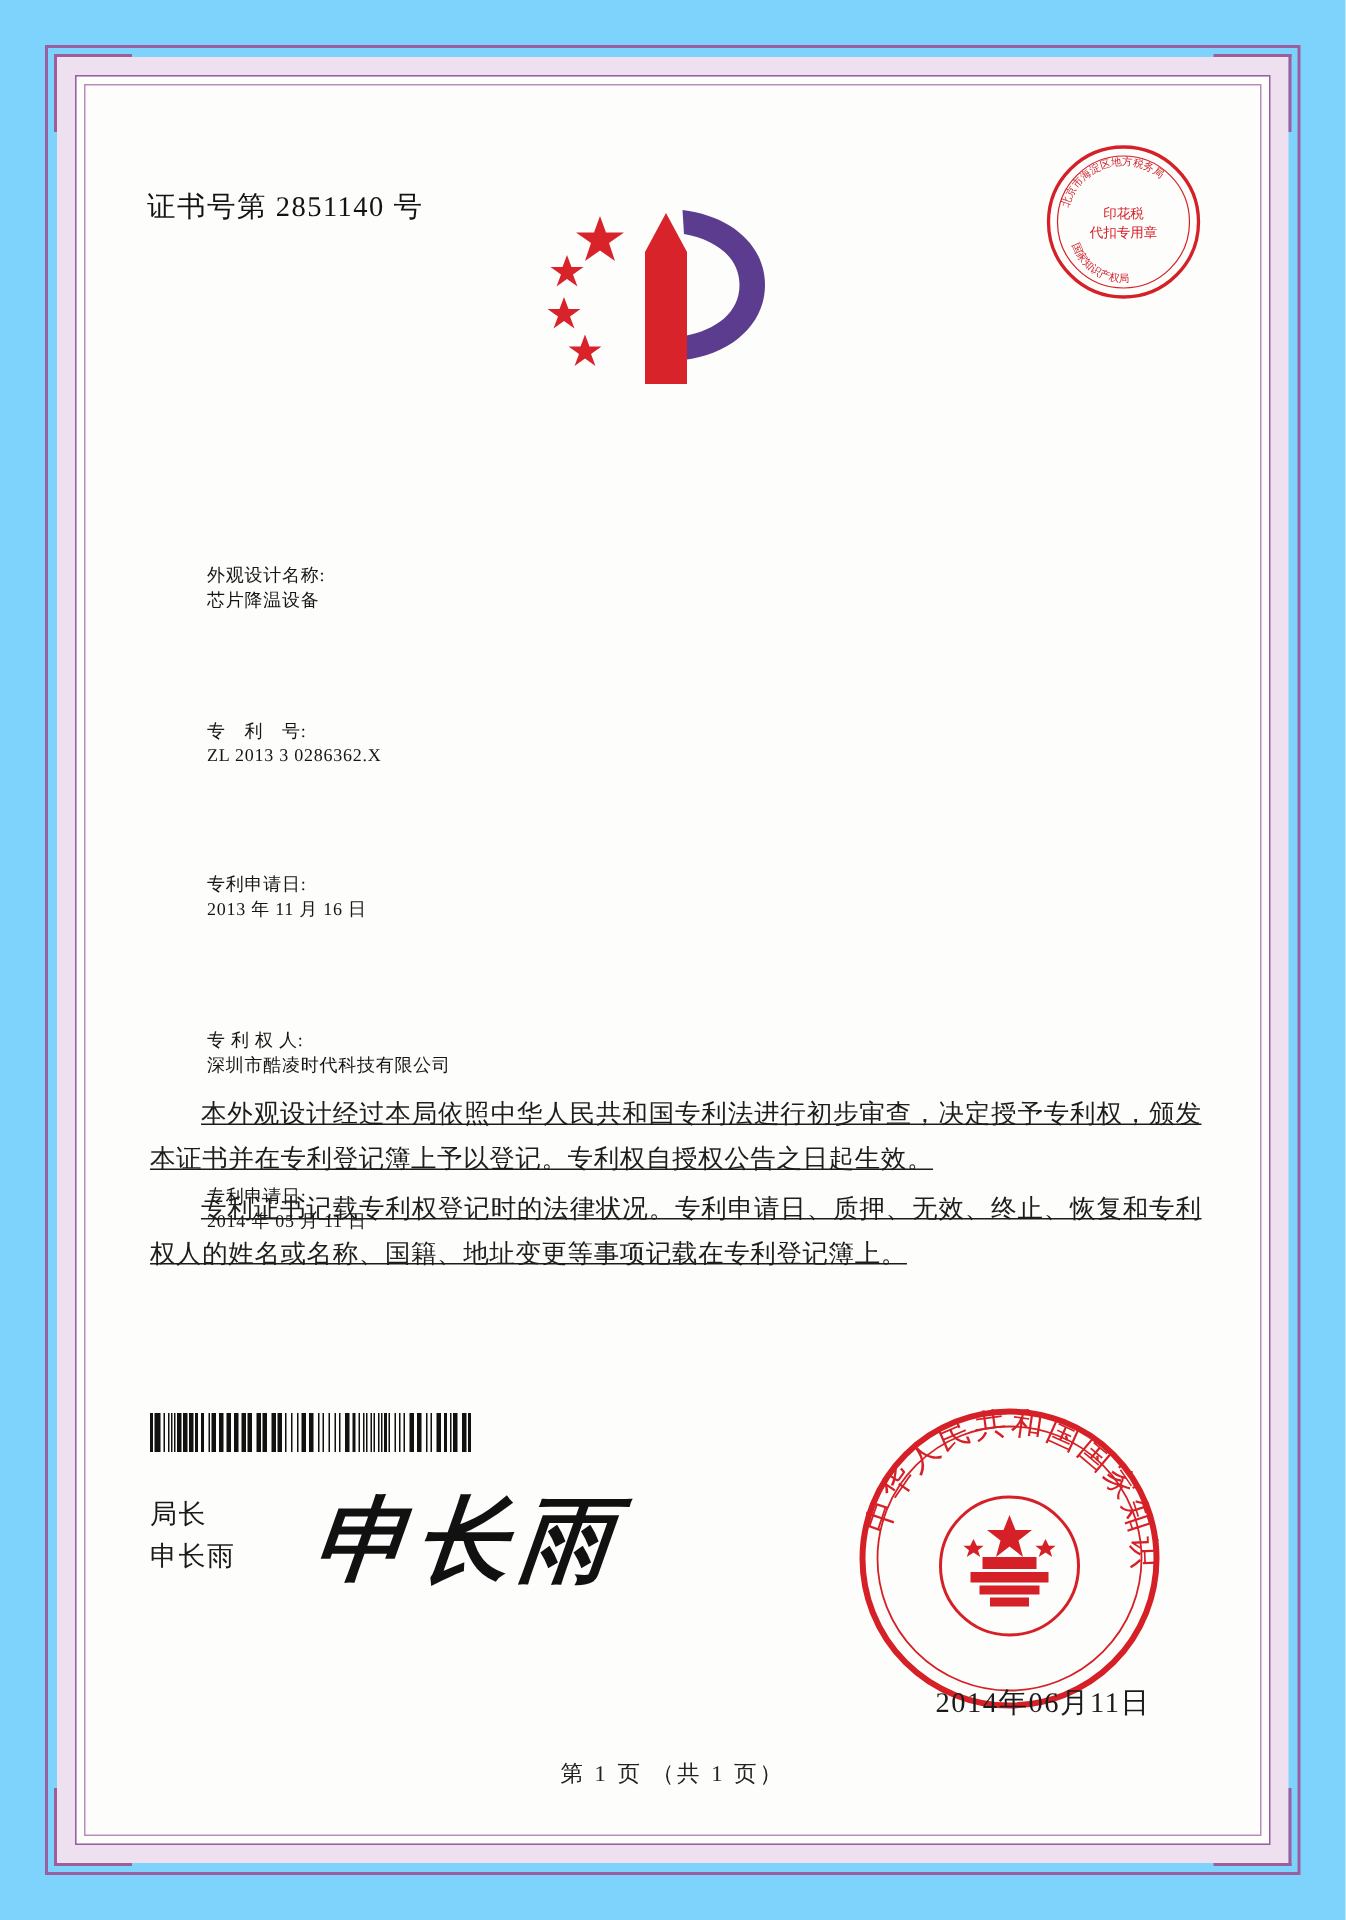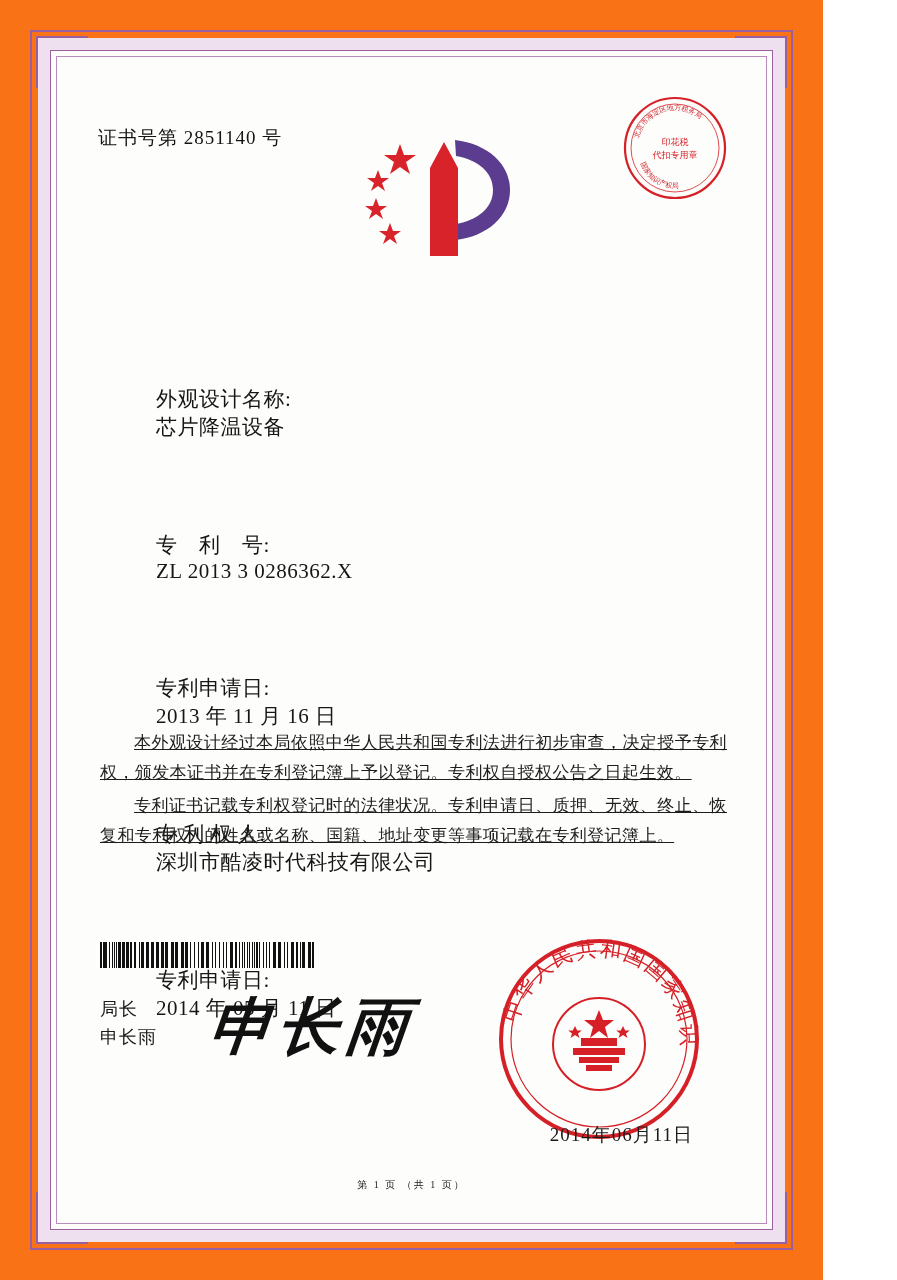--- a/index.html
+++ b/index.html
@@ -10,23 +10,23 @@
   body {
     width: 897px;
     height: 1280px;
     font-family: "Liberation Serif", serif;
     color: #1a1a1a;
     overflow: hidden;
   }
 
   .page {
     position: relative;
-    width: 823px;
+    width: 897px;
     height: 1280px;
-    background: #f97316;
+    background: #7dd3fc;
   }
 
   
   .border-outer {
     position: absolute;
     left: 30px; top: 30px; right: 30px; bottom: 30px;
     border: 2px solid #9b5fa0;
     box-sizing: border-box;
   }
   .border-band {
@@ -117,21 +117,21 @@
     font-family: "DejaVu Serif", "Liberation Serif", serif;
   }
 
   .fields {
     position: absolute;
     top: 290px;
     left: 40px;
     right: 30px;
   }
   .field {
-    font-size: 21px;
+    font-size: 12px;
     letter-spacing: 0.5px;
     margin-bottom: 40px;
     color: #161616;
     white-space: pre;
   }
   .field .label { display: inline-block; }
   .field .value { display: inline-block; }
 
   .paragraphs {
     position: absolute;
@@ -202,21 +202,21 @@
     letter-spacing: 1px;
     color: #1b1b1b;
   }
 
   .footer {
     position: absolute;
     bottom: 18px;
     left: 0;
     width: 100%;
     text-align: center;
-    font-size: 10px;
+    font-size: 15px;
     letter-spacing: 2px;
     color: #222;
   }
 
   .sealtxt {
     font-size: 7px;
     fill: #cf1f2a;
     font-family: "Liberation Serif", serif;
   }
 </style>

